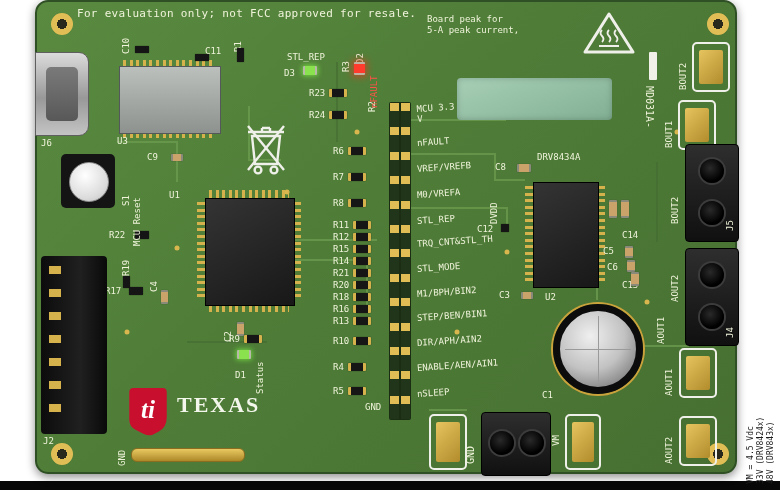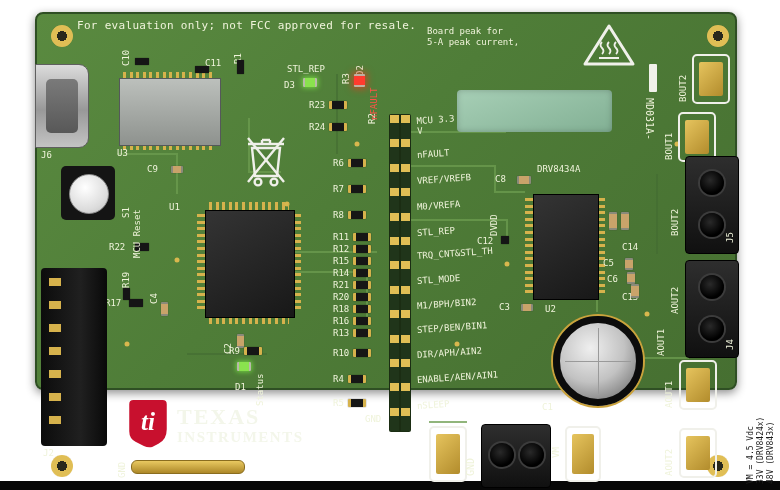--- a/index.html
+++ b/index.html
@@ -1,19 +1,19 @@
 <!DOCTYPE html>
 <html><head>
 <meta charset="utf-8">
 <style>
   html,body{margin:0;padding:0}
   body{width:780px;height:490px;position:relative;background:#ffffff;overflow:hidden;
        font-family:"Liberation Sans",sans-serif}
   .floor{position:absolute;left:0;top:481px;width:780px;height:9px;background:#070707}
-  .board{position:absolute;left:35px;top:12px;width:702px;height:378px;border-radius:8px;
+  .board{position:absolute;left:35px;top:0;width:702px;height:474px;border-radius:13px;
          background:linear-gradient(135deg,#5a8a40 0%,#4f7d38 45%,#466f31 100%);
          border:2px solid #2f4f24;box-sizing:border-box;box-shadow:0 3px 10px rgba(0,0,0,.45)}
   .traces{position:absolute;left:0;top:0}
   .hole{position:absolute;width:22px;height:22px;border-radius:50%;
         background:radial-gradient(circle,#28281c 0 33%,#e0be55 33% 72%,#97782a 72% 82%,rgba(0,0,0,0) 82%)}
   .s{position:absolute;color:#eff3da;font:9px "DejaVu Sans Mono",monospace;line-height:1.15;white-space:nowrap}
   .s.big{font-size:11px;letter-spacing:.3px}
   .s.red{color:#ff5147}
   .s.dark{color:#1d1d1d}
   .v{writing-mode:vertical-rl;transform:rotate(180deg)}
@@ -361,21 +361,20 @@
   <div class="s" style="left:198px;top:368px">D1</div>
   <div class="s v" style="left:218px;top:340px;height:52px">Status</div>
 
 
   <div class="ti">
     <svg width="42" height="50" viewBox="0 0 40 48">
       <path d="M6 2 H34 Q38 2 38 6 V30 Q38 40 30 44 L24 47 Q20 48 16 46 L8 42 Q2 39 2 32 V6 Q2 2 6 2 Z" fill="#c8102e"></path>
       <text x="20" y="31" fill="#ffffff" font-size="24" font-family="Liberation Serif, serif" text-anchor="middle" font-style="italic" font-weight="bold">ti</text>
     </svg>
     <div class="tx">TEXAS</div>
-    <div class="ins">INSTRUMENTS</div>
   </div>
 
   <div class="j2">
     <div class="pins"></div>
   </div>
   <div class="s" style="left:6px;top:434px">J2</div>
 
   <div class="gnd-strip"></div>
   <div class="s v" style="left:80px;top:436px;height:28px">GND</div>
 

